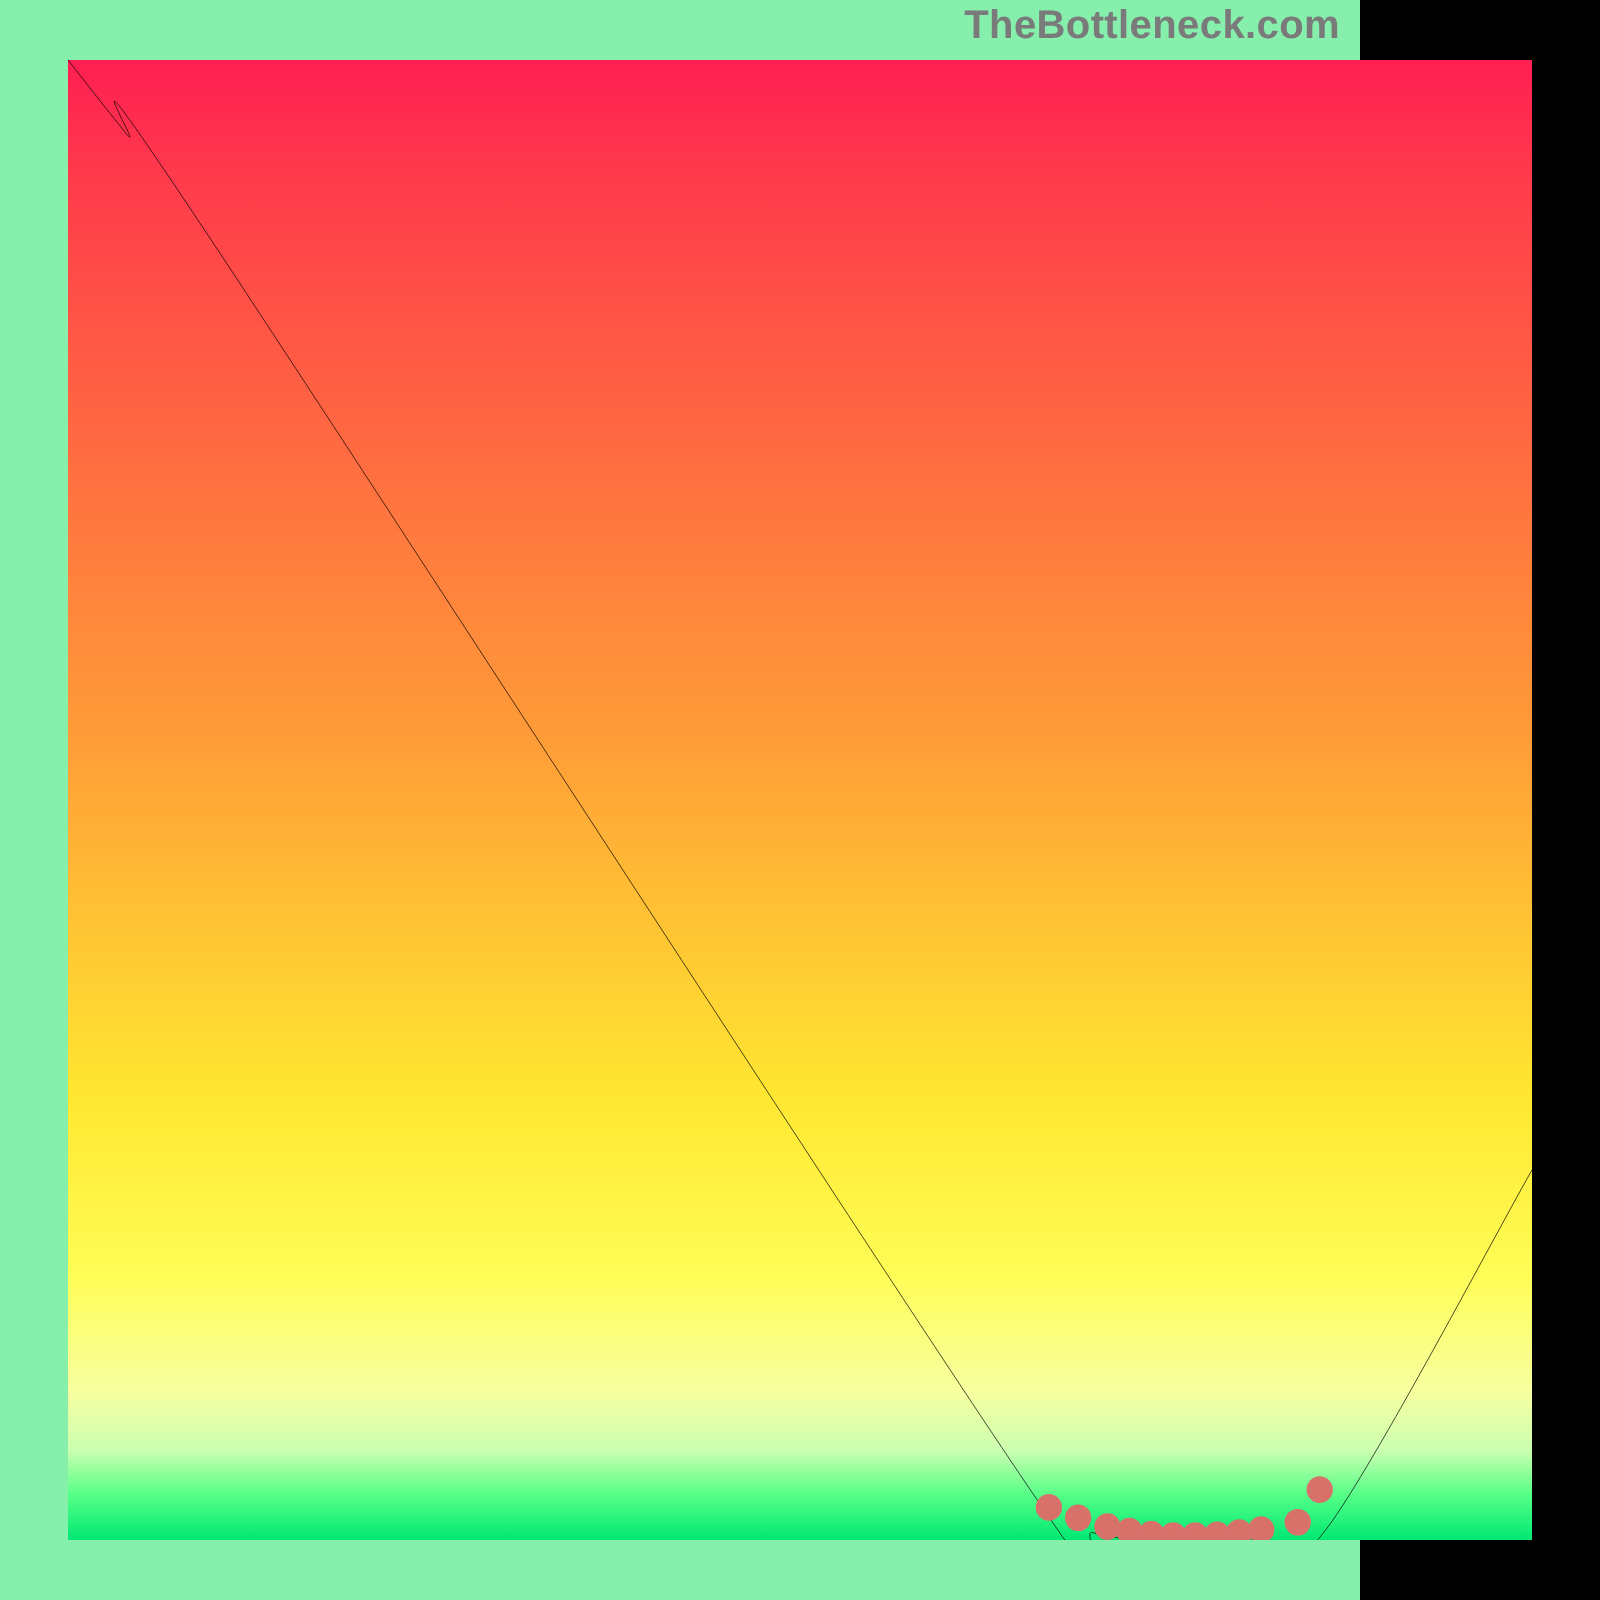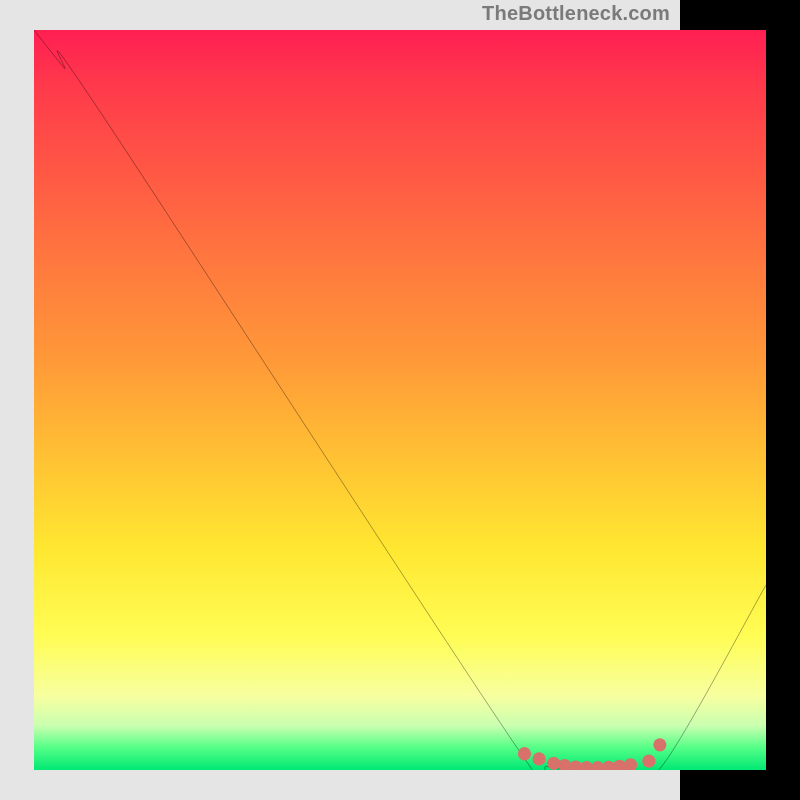--- a/index.html
+++ b/index.html
@@ -7,21 +7,21 @@
     padding: 0;
     width: 800px;
     height: 800px;
     background: #000;
     font-family: Arial, Helvetica, sans-serif;
   }
   .outer {
     position: relative;
     width: 680px;
     height: 800px;
-    background: #e5e5e5;
+    background: #86efac;
   }
   .watermark {
     position: absolute;
     top: 2px;
     right: 10px;
     color: #7a7a7a;
     font-size: 20px;
     font-weight: 600;
     letter-spacing: 0.2px;
   }

